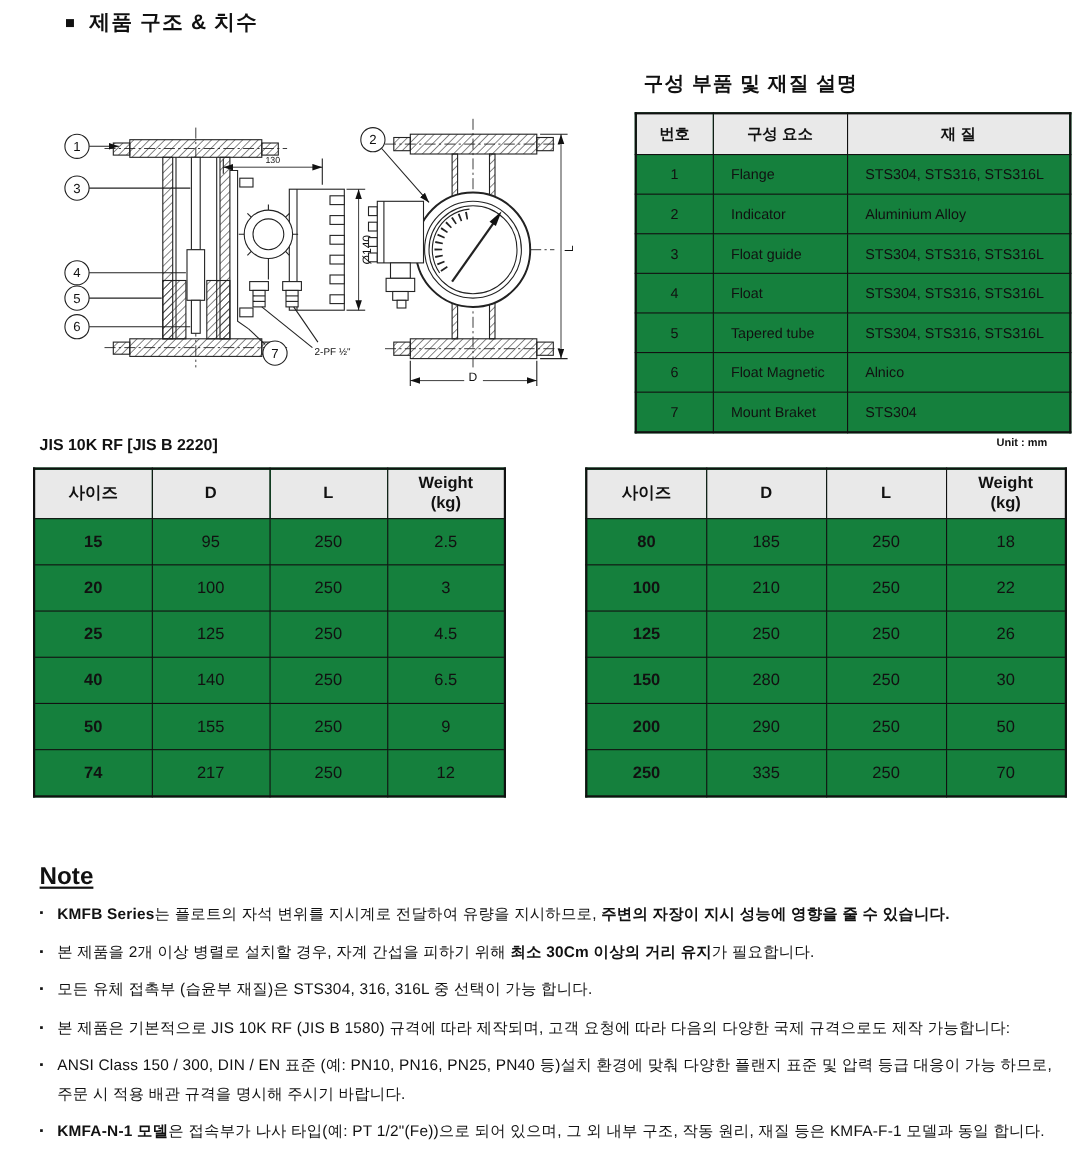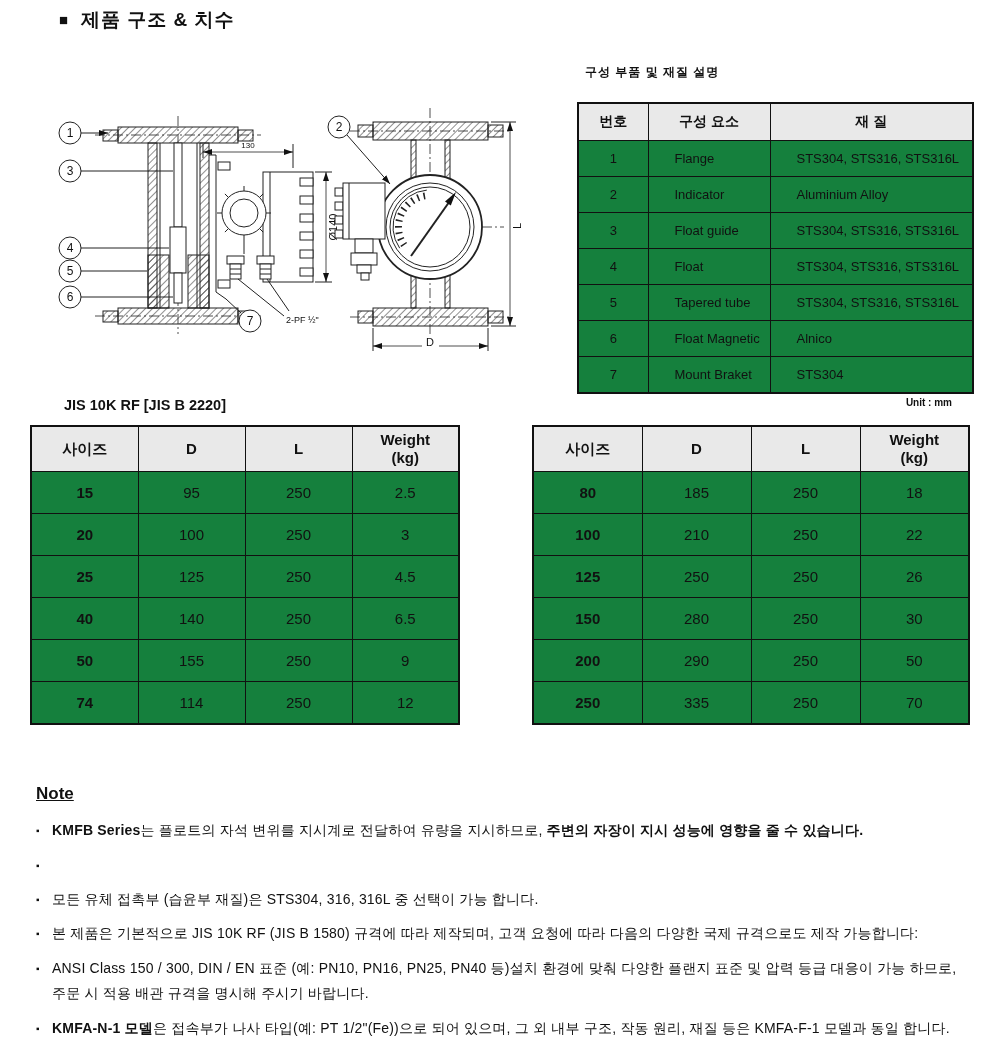--- a/index.html
+++ b/index.html
@@ -5,35 +5,35 @@
   html,body { margin:0; padding:0; background:#fff; }
   .page {
     position:relative; width:990px; height:1058px; background:#fff;
     font-family:"Liberation Sans", sans-serif; color:#111; overflow:hidden;
   }
   .abs { position:absolute; }
 
   
   .doc-title { left:27px; top:7px; font-size:19px; font-weight:bold; letter-spacing:1px;margin-left:32px; }
   .doc-title .sq { font-size:15px; margin-right:12px; vertical-align:1px; }
-  .parts-title { left:585px; top:64px; font-size:12px; font-weight:bold; letter-spacing:1px; }
-  .jis-label  { left:36px;  top:397px; font-size:14.5px; font-weight:bold;margin-left:28px; }
+  .parts-title { left:585px; top:64px; font-size:18px; font-weight:bold; letter-spacing:1px; }
+  .jis-label  { left:36px;  top:397px; font-size:14.5px; font-weight:bold; }
   .unit-label { left:852px; top:397px; width:100px; text-align:right; font-size:10px; font-weight:bold; }
-  .note-title { left:36px;  top:784px; font-size:17px; font-weight:bold;text-decoration:underline; }
+  .note-title { left:36px;  top:784px; font-size:22px; font-weight:bold;text-decoration:underline; }
 
   
   table.tbl { position:absolute; border-collapse:collapse; table-layout:fixed; background:#15803d; border:2px solid #111; }
   table.tbl th, table.tbl td { border:1px solid #111; overflow:hidden; }
   table.tbl th { background:#e9e9e9; font-weight:bold; text-align:center; }
 
   table.parts { left:577px; top:102px; }
   table.parts th { height:34px; font-size:14px; }
   table.parts td { height:33px; font-size:13px; }
   table.parts td.cc { text-align:center; }
-  table.parts td.ll { text-align:left; padding-left:26px; }
+  table.parts td.ll { text-align:left; padding-left:16px; }
 
   table.dim th { height:42px; font-size:15px; line-height:18px; white-space:pre-line; }
   table.dim td { height:39px; font-size:15px; text-align:center; }
   table.dim td.sz { font-weight:bold; }
   table.dim-left  { left:30px;  top:425px; }
   table.dim-right { left:532px; top:425px; }
 
   
   .note-list { left:36px; top:818px; width:936px; }
   .note-item { display:flex; margin-bottom:9px; }
@@ -383,21 +383,21 @@
         <td>6.5</td>
       </tr>
       <tr>
         <td class="sz">50</td>
         <td>155</td>
         <td>250</td>
         <td>9</td>
       </tr>
       <tr>
         <td class="sz">74</td>
-        <td>114</td>
+        <td>217</td>
         <td>250</td>
         <td>12</td>
       </tr>
     </tbody>
   </table>
 
   <table class="tbl dim dim-right">
     <colgroup>
         <col style="width:109px">
         <col style="width:109px">
@@ -456,20 +456,21 @@
   <div class="abs note-title">Note</div>
   <div class="abs note-list">
 
     <div class="note-item">
       <span class="bullet">▪</span>
       <p><span class="b">KMFB Series</span><span>는 플로트의 자석 변위를 지시계로 전달하여 유량을 지시하므로, </span><span class="b">주변의 자장이 지시 성능에 영향을 줄 수 있습니다.</span></p>
     </div>
 
     <div class="note-item">
       <span class="bullet">▪</span>
+      <p><span>본 제품을 2개 이상 병렬로 설치할 경우, 자계 간섭을 피하기 위해 </span><span class="b">최소 30Cm 이상의 거리 유지</span><span>가 필요합니다.</span></p>
     </div>
 
     <div class="note-item">
       <span class="bullet">▪</span>
       <p><span>모든 유체 접촉부 (습윤부 재질)은 STS304, 316, 316L 중 선택이 가능 합니다.</span></p>
     </div>
 
     <div class="note-item">
       <span class="bullet">▪</span>
       <p><span>본 제품은 기본적으로 JIS 10K RF (JIS B 1580) 규격에 따라 제작되며, 고객 요청에 따라 다음의 다양한 국제 규격으로도 제작 가능합니다:</span></p>

